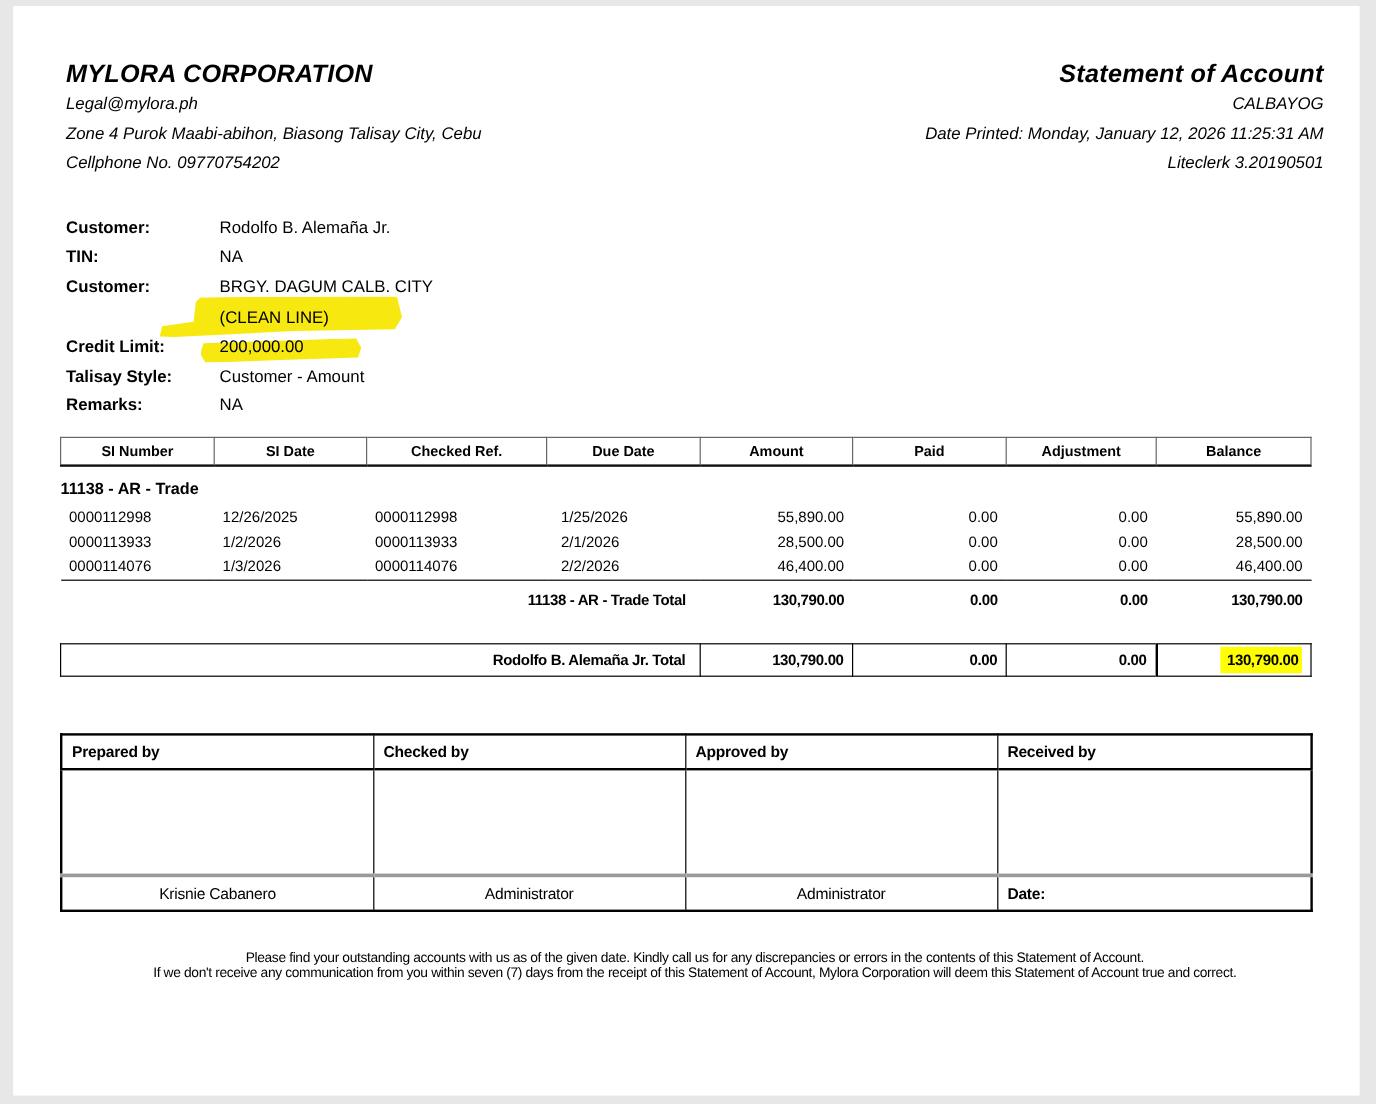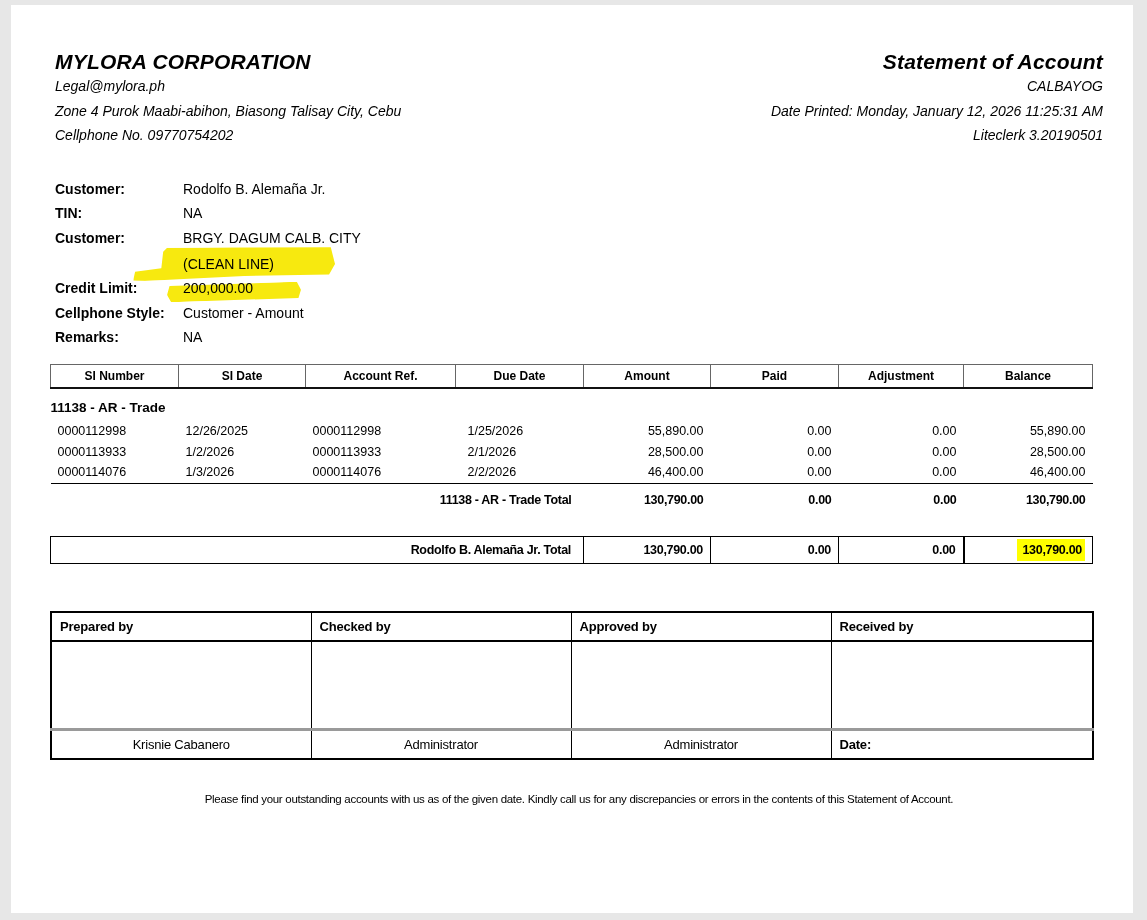--- a/index.html
+++ b/index.html
@@ -144,21 +144,21 @@
     </div>
     <div class="cust-row clean-row">
       <span class="lbl"></span>
       <span>(CLEAN LINE)</span>
     </div>
     <div class="cust-row">
       <span class="lbl">Credit Limit:</span>
       <span>200,000.00</span>
     </div>
     <div class="cust-row">
-      <span class="lbl">Cellphone Style:</span>
+      <span class="lbl">Talisay Style:</span>
       <span>Customer - Amount</span>
     </div>
     <div class="cust-row">
       <span class="lbl">Remarks:</span>
       <span>NA</span>
     </div>
   </div>
 
   <table class="soa-table">
     <colgroup>
@@ -168,21 +168,21 @@
         <col style="width:128px">
       <col style="width:127px">
         <col style="width:128px">
         <col style="width:125px">
         <col style="width:129px">
     </colgroup>
     <thead>
       <tr>
         <th>SI Number</th>
         <th>SI Date</th>
-        <th>Account Ref.</th>
+        <th>Checked Ref.</th>
         <th>Due Date</th>
         <th>Amount</th>
         <th>Paid</th>
         <th>Adjustment</th>
         <th>Balance</th>
       </tr>
     </thead>
     <tbody>
       <tr class="group-row">
         <td colspan="8">11138 - AR - Trade</td>
@@ -270,15 +270,16 @@
       <td>Krisnie Cabanero</td>
       <td>Administrator</td>
       <td>Administrator</td>
       <td class="date-cell">Date:</td>
     </tr>
   </tbody>
     </table>
 
   <div class="doc-footer">
     <div>Please find your outstanding accounts with us as of the given date. Kindly call us for any discrepancies or errors in the contents of this Statement of Account.</div>
+    <div>If we don't receive any communication from you within seven (7) days from the receipt of this Statement of Account, Mylora Corporation will deem this Statement of Account true and correct.</div>
   </div>
 
 </div>
 
 </body></html>

